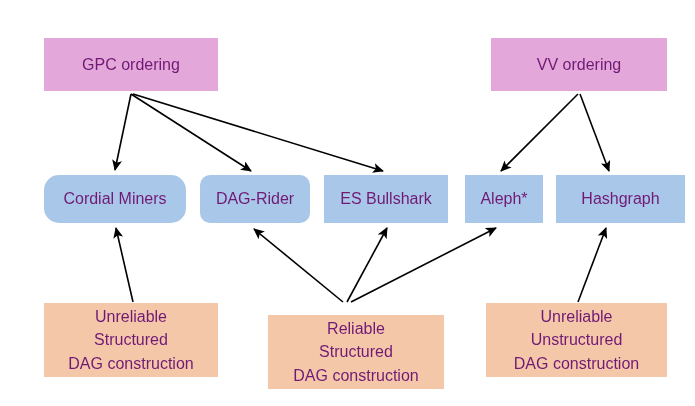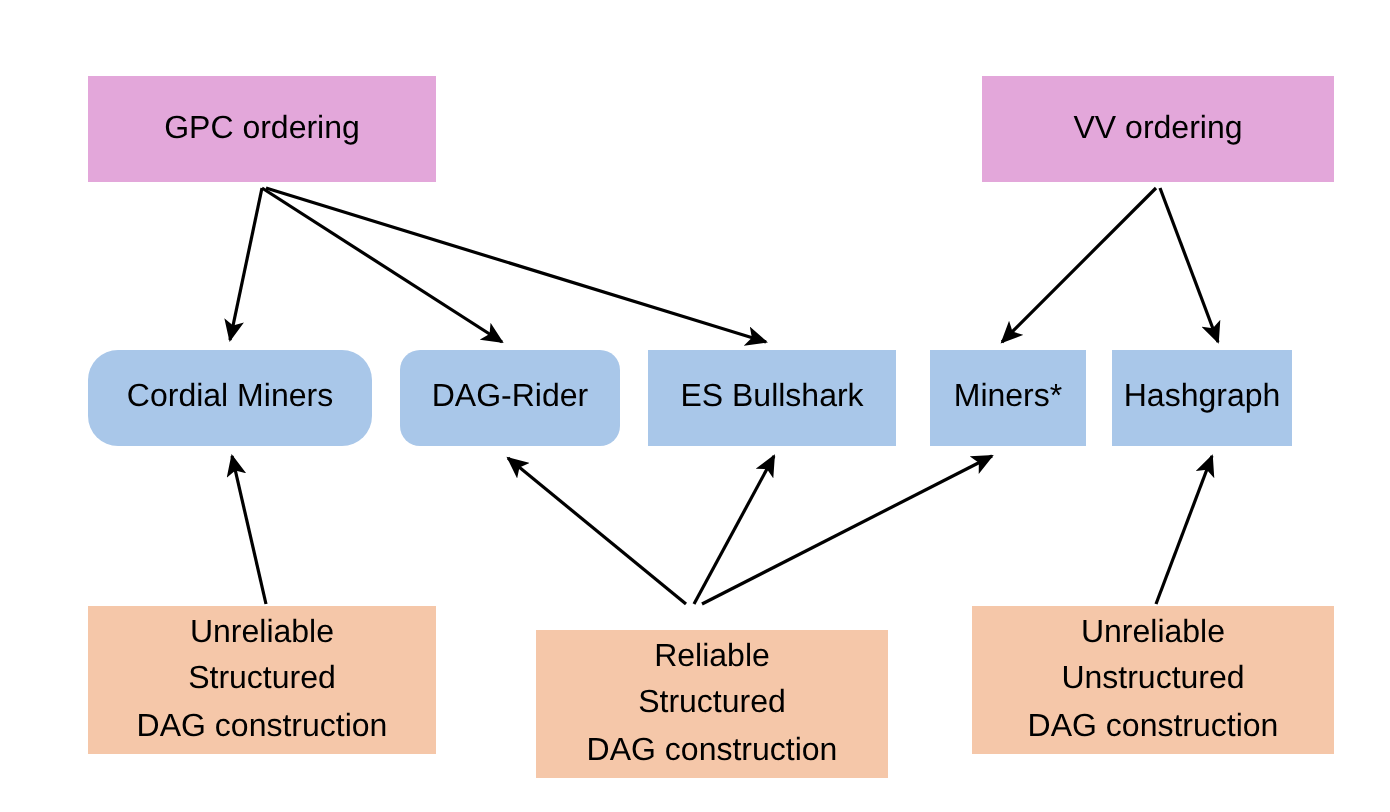--- a/index.html
+++ b/index.html
@@ -24,36 +24,36 @@
     pointer-events: none;
   }
   .node {
     position: absolute;
     display: flex;
     align-items: center;
     justify-content: center;
     text-align: center;
     font-size: 16px;
     line-height: 1.45;
-    color: #000000;
+    color: #701a75;
     white-space: pre-line;
     box-sizing: border-box;
   }
   .node.ordering   { background: #E3A7DA; }
   .node.protocol   { background: #A9C7E9; }
   .node.construct  { background: #F5C7A9; }
 
   
   #n-gpc       { left: 44px;  top: 38px;  width: 174px; height: 53px; }
   #n-vv        { left: 491px; top: 38px;  width: 176px; height: 53px; }
   #n-cordial   { left: 44px;  top: 175px; width: 142px; height: 48px; border-radius: 15px; }
   #n-dagrider  { left: 200px; top: 175px; width: 110px; height: 48px; }
   #n-bullshark { left: 324px; top: 175px; width: 124px; height: 48px; }
   #n-aleph     { left: 465px; top: 175px; width: 78px;  height: 48px; }
-  #n-hashgraph { left: 556px; top: 175px; width: 90px; height: 48px; }
+  #n-hashgraph { left: 556px; top: 175px; width: 129px; height: 48px; }
   #n-unrel-s   { left: 44px;  top: 303px; width: 174px; height: 74px; }
   #n-rel-s     { left: 268px; top: 303px; width: 176px; height: 74px; }
   #n-unrel-u   { left: 486px; top: 303px; width: 181px; height: 74px; }
 
   .arrow-layer line {
     stroke: #000000;
     stroke-width: 1.6;
   }
 </style>
 </head>
@@ -82,21 +82,21 @@
   <div class="node ordering" id="n-gpc" style="background-color: rgb(227, 167, 218);">GPC ordering</div>
 
   <div class="node ordering" id="n-vv" style="background-color: rgb(227, 167, 218);">VV ordering</div>
 
   <div class="node protocol" id="n-cordial" style="background-color: rgb(169, 199, 233);">Cordial Miners</div>
 
   <div class="node protocol" id="n-dagrider" style="background-color: rgb(169, 199, 233); border-radius: 10px;">DAG-Rider</div>
 
   <div class="node protocol" id="n-bullshark" style="background-color: rgb(169, 199, 233);">ES Bullshark</div>
 
-  <div class="node protocol" id="n-aleph" style="background-color: rgb(169, 199, 233);">Miners*</div>
+  <div class="node protocol" id="n-aleph" style="background-color: rgb(169, 199, 233);">Aleph*</div>
 
   <div class="node protocol" id="n-hashgraph" style="background-color: rgb(169, 199, 233);">Hashgraph</div>
 
   <div class="node construct" id="n-unrel-s" style="background-color: rgb(245, 199, 169);">Unreliable
 Structured
 DAG construction</div>
 
   <div class="node construct" id="n-rel-s" style="background-color: rgb(245, 199, 169); margin-top: 12px;">Reliable
 Structured
 DAG construction</div>

